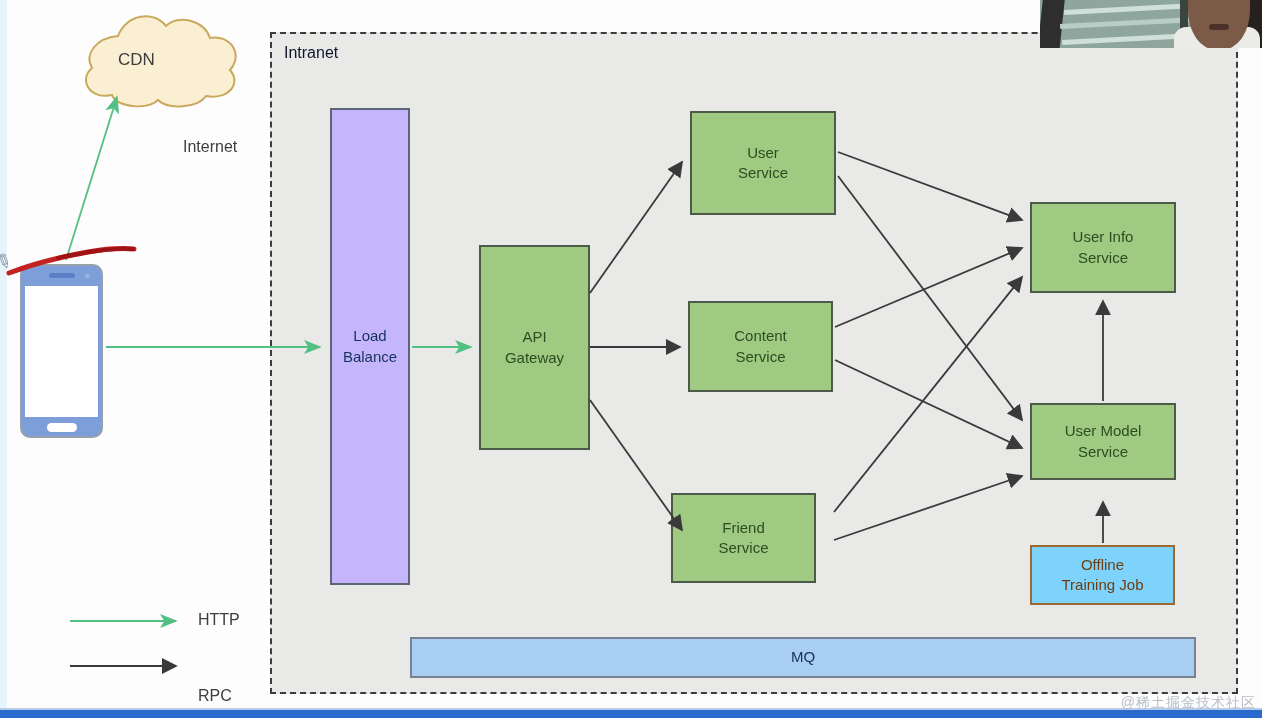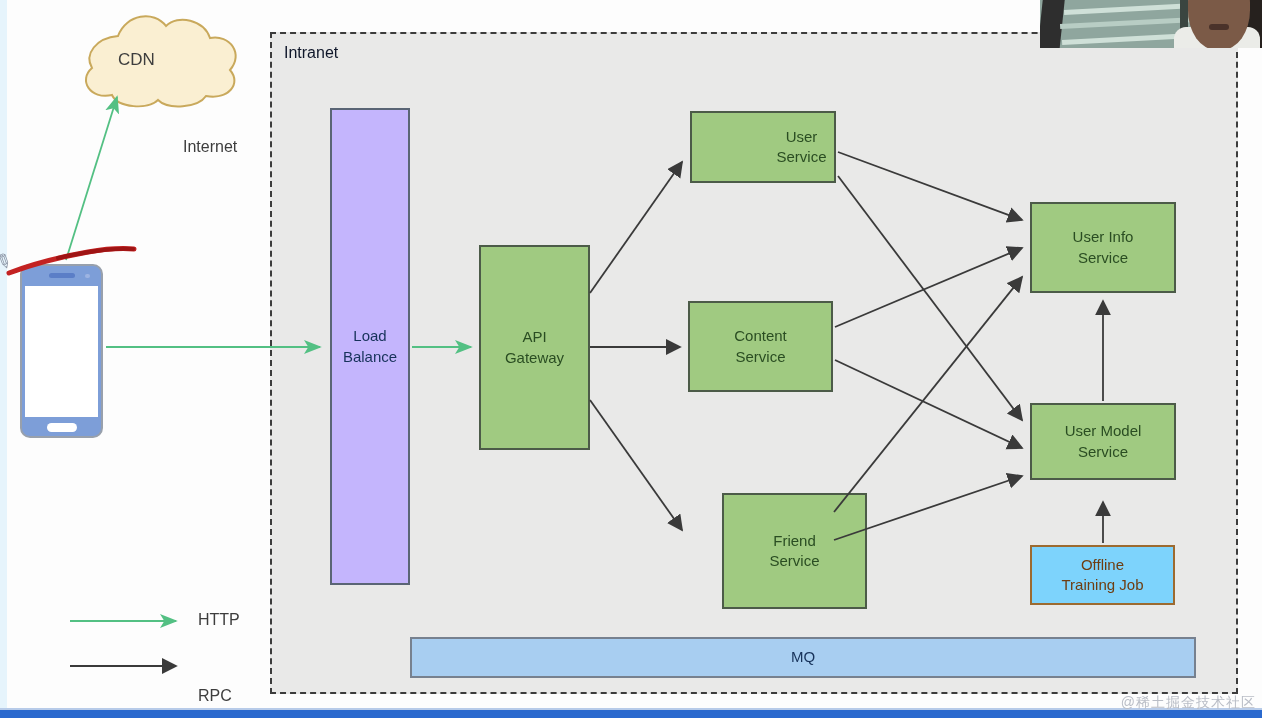--- a/index.html
+++ b/index.html
@@ -20,23 +20,23 @@
   
   .node{position:absolute;display:flex;align-items:center;justify-content:center;
     text-align:center;font-size:15px;line-height:1.35;box-sizing:border-box;z-index:4;}
   .node span{display:inline-block;}
   .service{background:#a0ca81;border:2px solid #4c5b48;color:#2a4d22;}
   .lb{background:#c4b5fd;border:2px solid#5a6575;color:#17325a;}
   .otj{background:#7dd3fc;border:2px solid #9c6a30;color:#6e3d10;}
   .mqbar{background:#a8cef1;border:2px solid #77818f;color:#17325a;}
   .n-lb{left:330px;top:108px;width:80px;height:477px;}
   .n-apigw{left:479px;top:245px;width:111px;height:205px;}
-  .n-user{left:690px;top:111px;width:146px;height:72px;justify-content:flex-end;}
+  .n-user{left:690px;top:111px;width:146px;height:104px;}
   .n-content{left:688px;top:301px;width:145px;height:91px;}
-  .n-friend{left:722px;top:493px;width:145px;height:116px;}
+  .n-friend{left:671px;top:493px;width:145px;height:90px;}
   .n-uinfo{left:1030px;top:202px;width:146px;height:91px;}
   .n-umodel{left:1030px;top:403px;width:146px;height:77px;}
   .n-otj{left:1030px;top:545px;width:145px;height:60px;}
   .n-mq{left:410px;top:637px;width:786px;height:41px;}
   .w60{max-width:60px;} .w65{max-width:65px;} .w72{max-width:72px;}
   .w75{max-width:75px;} .w80{max-width:80px;} .w95{max-width:95px;} .w100{max-width:100px;}
   
   .cdn-label{left:118px;top:50px;width:80px;text-align:left;font-size:17px;color:#3d3d3d;z-index:5;}
   
   .phone{left:20px;top:264px;width:83px;height:174px;background:#7d9ed8;

